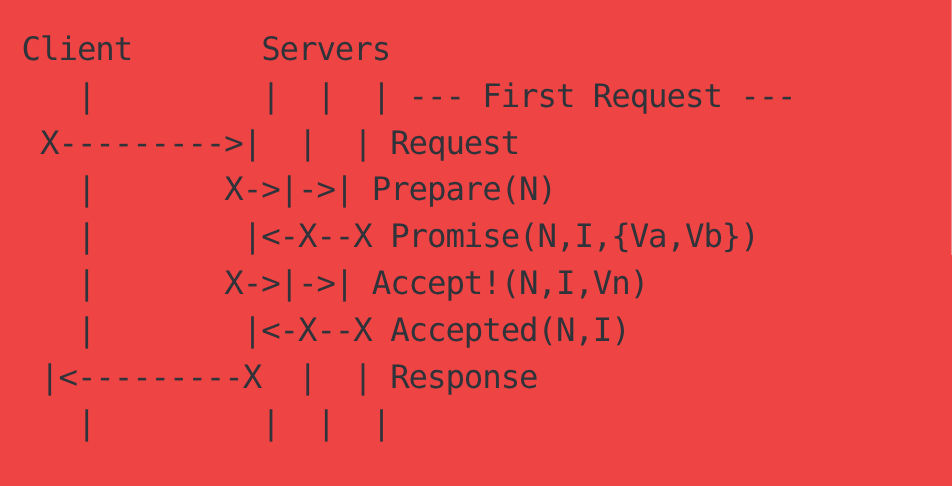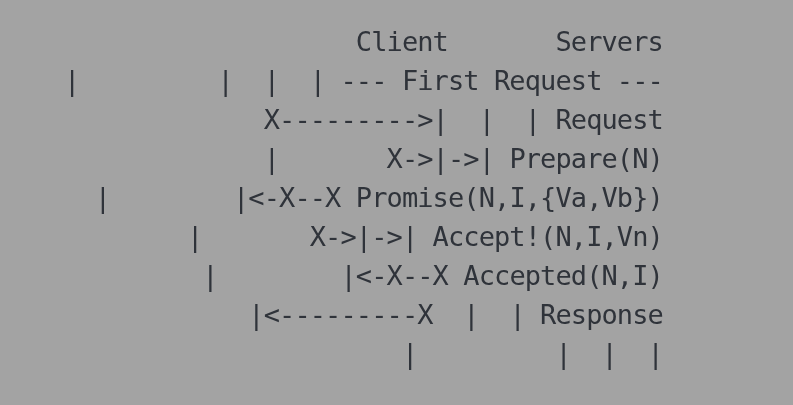--- a/index.html
+++ b/index.html
@@ -40,15 +40,15 @@
     height: 39px;
     white-space: pre;
   }
   .header-line {
     color: #2f333a;
   }
 </style>
 </head>
 <body style="background: rgb(247, 248, 250);">
 
-<div id="diagram-root" style="background: #a3a3a3; text-align: right;">
+<div id="diagram-root" style="background: #ef4444;">
   <pre class="ascii-block" style="color: rgb(47, 51, 58);"><span class="ascii-line header-line">Client       Servers</span><span class="ascii-line">   |         |  |  | --- First Request ---</span><span class="ascii-line"> X---------&gt;|  |  | Request</span><span class="ascii-line">   |       X-&gt;|-&gt;| Prepare(N)</span><span class="ascii-line">   |        |&lt;-X--X Promise(N,I,{Va,Vb})</span><span class="ascii-line">   |       X-&gt;|-&gt;| Accept!(N,I,Vn)</span><span class="ascii-line">   |        |&lt;-X--X Accepted(N,I)</span><span class="ascii-line"> |&lt;---------X  |  | Response</span><span class="ascii-line">   |         |  |  |</span></pre>
 </div>
 
 </body></html>

